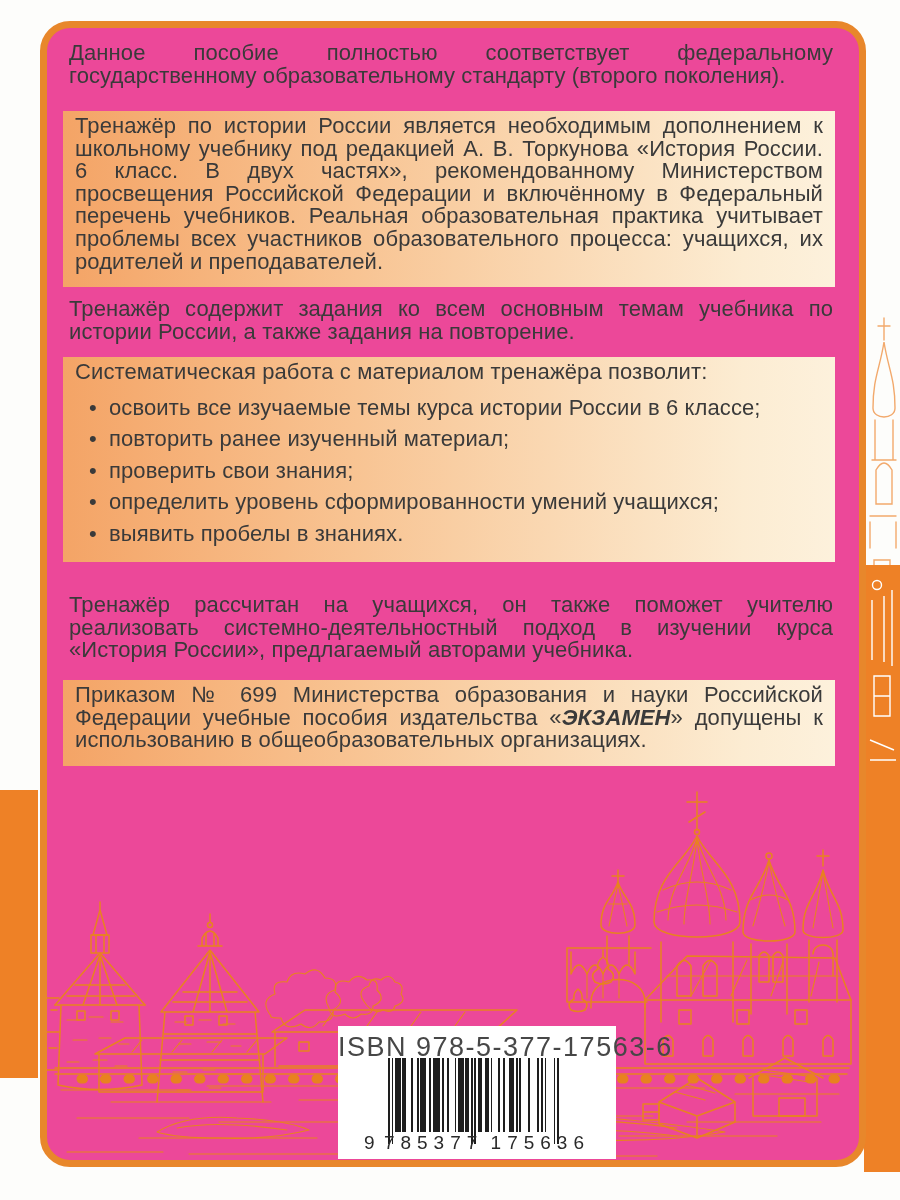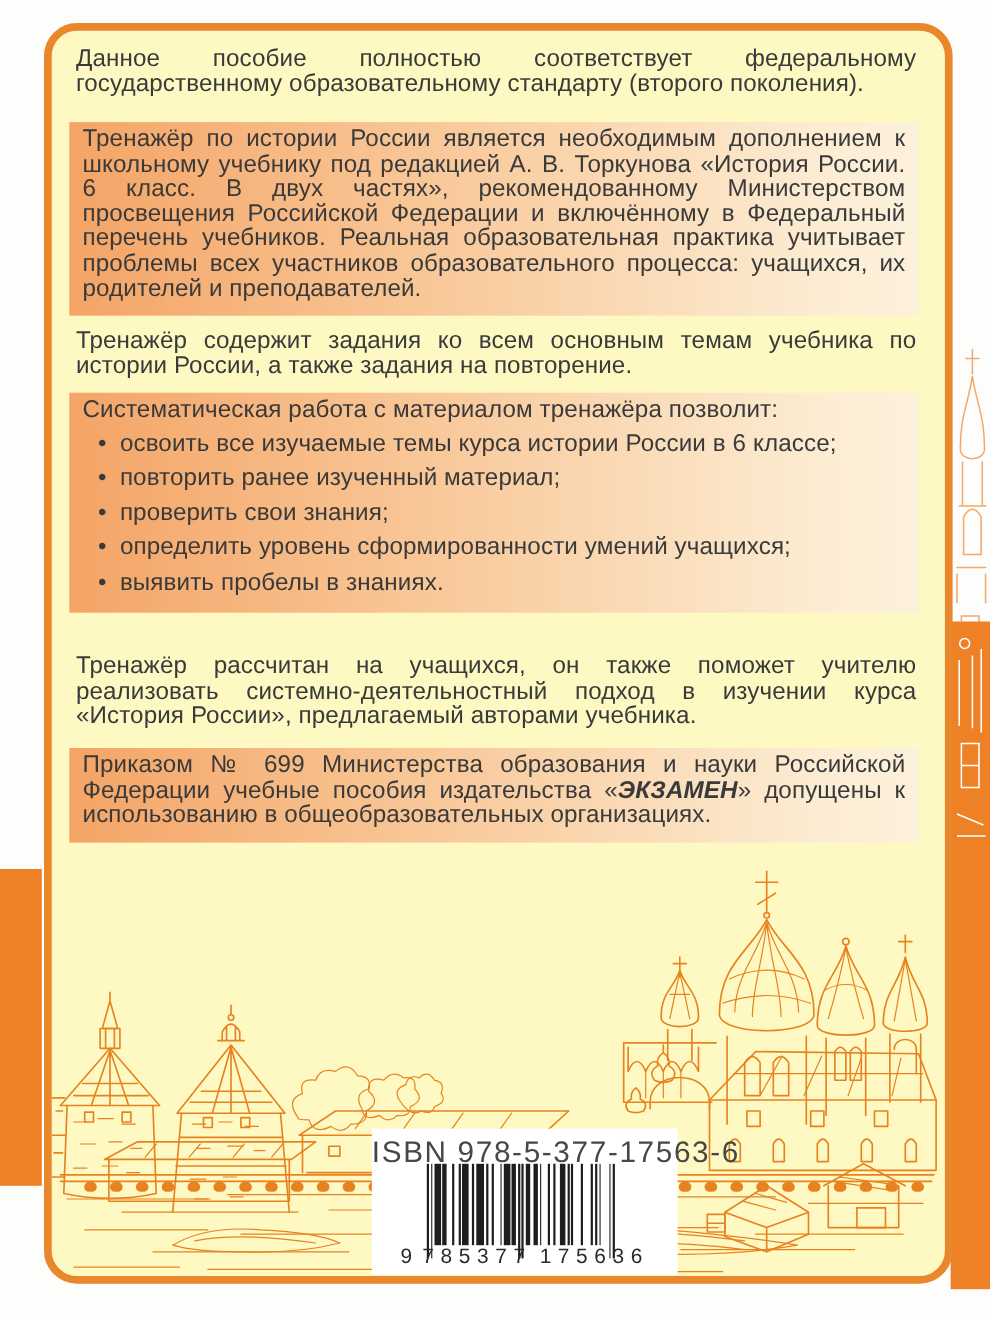--- a/index.html
+++ b/index.html
@@ -22,40 +22,40 @@
     color:var(--ink);
   }
   
   .left-band{position:absolute;left:0;top:790px;width:38px;height:288px;background:var(--band)}
   
   .right-strip{position:absolute;left:864px;top:0;width:36px;height:1200px}
   
   .card{
     position:absolute;left:40px;top:21px;width:826px;height:1146px;
     border:7px solid var(--accent);border-radius:30px;
-    background:#fef9c3;overflow:hidden;
+    background:#ec4899;overflow:hidden;
   }
   .para{
     position:absolute;left:22px;width:764px;
     font-size:22px;line-height:22.6px;text-align:justify;
     color:var(--ink);letter-spacing:.1px;
   }
   .hl{
     position:absolute;left:16px;width:772px;
     background:linear-gradient(90deg,var(--hl-from) 0%,var(--hl-mid) 38%,var(--hl-to) 88%,#fdf1dc 100%);
     font-size:22px;line-height:22.6px;text-align:justify;color:var(--ink);
     padding:4px 12px 10px 12px;letter-spacing:.1px;
   }
   .p1{top:14px}
   .blockA{top:83px;min-height:176px}
   .p3{top:270px}
   .blockB{top:329px;padding-bottom:16px}
   .p5{top:566px}
   .blockC{top:652px;min-height:86px}
-  .benefits{list-style:none;margin-top:8px}
+  .benefits{list-style:none;margin-top:13px}
   .benefits li{
     position:relative;padding-left:34px;text-align:left;line-height:22.6px;
   }
   .benefits li + li{margin-top:9px}
   .benefits li::before{
     content:"•";position:absolute;left:14px;top:0;color:var(--ink);
   }
   .emph{font-weight:bold;font-style:italic}
   
   .barcode-box{

